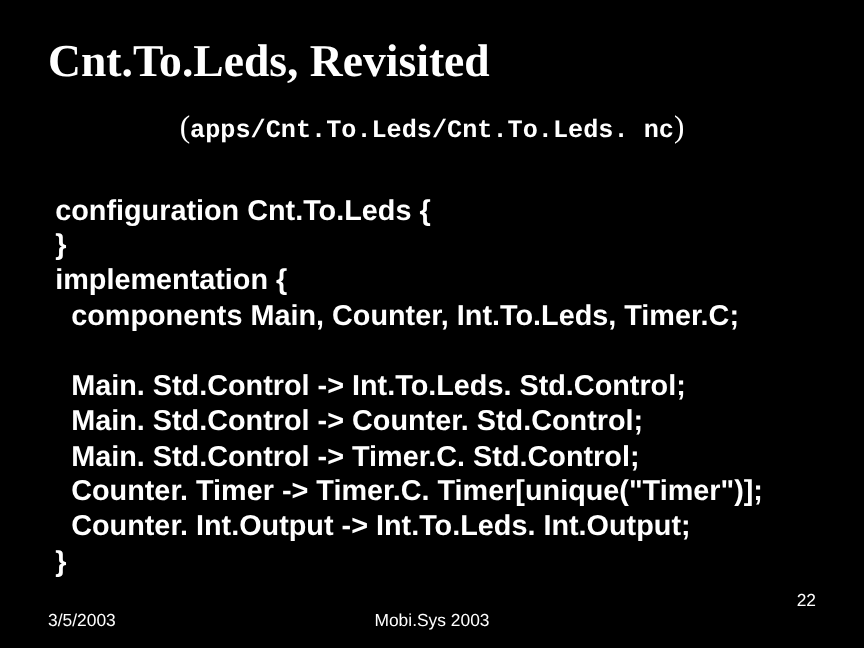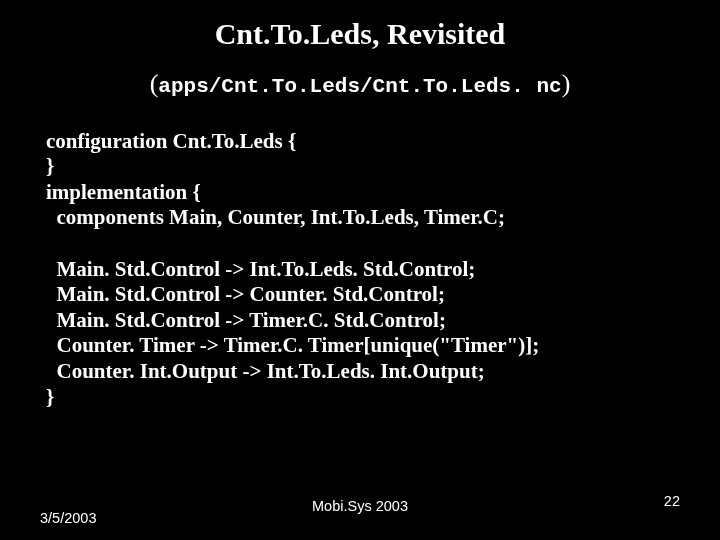--- a/index.html
+++ b/index.html
@@ -14,59 +14,59 @@
   }
   .slide {
     width: 720px;
     height: 540px;
     position: relative;
     box-sizing: border-box;
     padding: 18px 40px 20px 40px;
   }
   .title {
     font-family: "Comic Sans MS", "Comic Sans", cursive;
-    font-size: 30px;
+    font-size: 38px;
     font-weight: bold;
-    text-align: center;
-    margin-top: 0;
+    text-align: left;
+    margin-top: 14px;
     line-height: 1.05;
   }
   .subtitle {
     font-family: "Comic Sans MS", "Comic Sans", cursive;
     font-size: 22px;
     text-align: center;
     margin-top: 19px;
   }
   .subtitle .paren {
     font-size: 26px;
   }
   .subtitle .path {
     font-family: "Courier New", Courier, monospace;
     font-size: 21px;
     font-weight: bold;
   }
   .code {
-    font-family: Liberation Serif, serif;
+    font-family: Liberation Sans, sans-serif;
     font-weight: bold;
-    font-size: 21px;
+    font-size: 24px;
     line-height: 1.22;
     white-space: pre;
-    margin-top: 30px;
+    margin-top: 40px;
     margin-left: 6px;
   }
   .footer {
     position: absolute;
     bottom: 14px;
     left: 40px;
     right: 40px;
     font-family: Arial, Helvetica, sans-serif;
     font-size: 14.5px;
   }
   .footer .date { position: absolute; left: 0; bottom: 0; }
-  .footer .venue { position: absolute; left: 0; right: 0; bottom: 12px; text-align: center; }
+  .footer .venue { position: absolute; left: 0; right: 0; bottom: 0; text-align: center; }
   .footer .page { position: absolute; right: 0; bottom: 17px; }
 </style>
 </head>
 <body>
 
 <div class="slide">
 
   <div class="title">Cnt.To.Leds, Revisited</div>
 
   <div class="subtitle">

